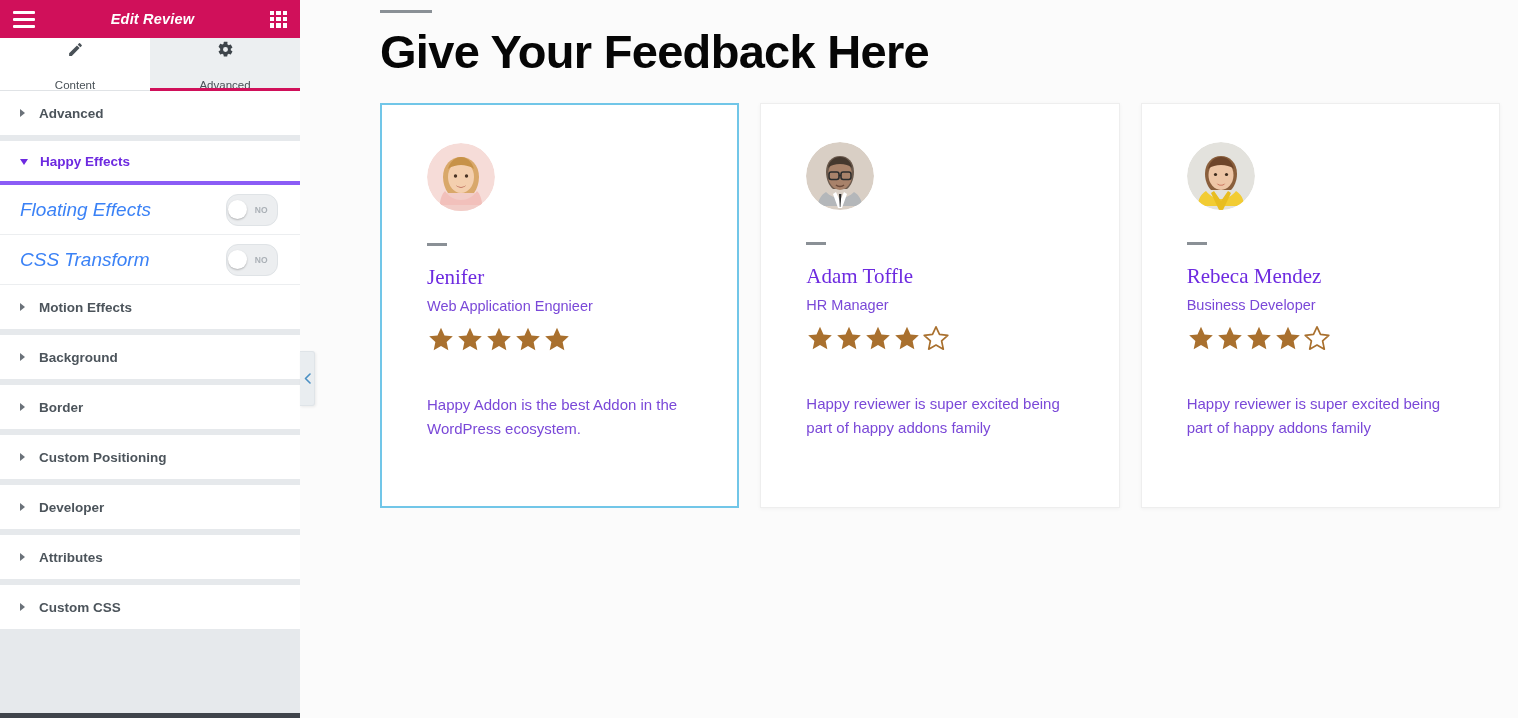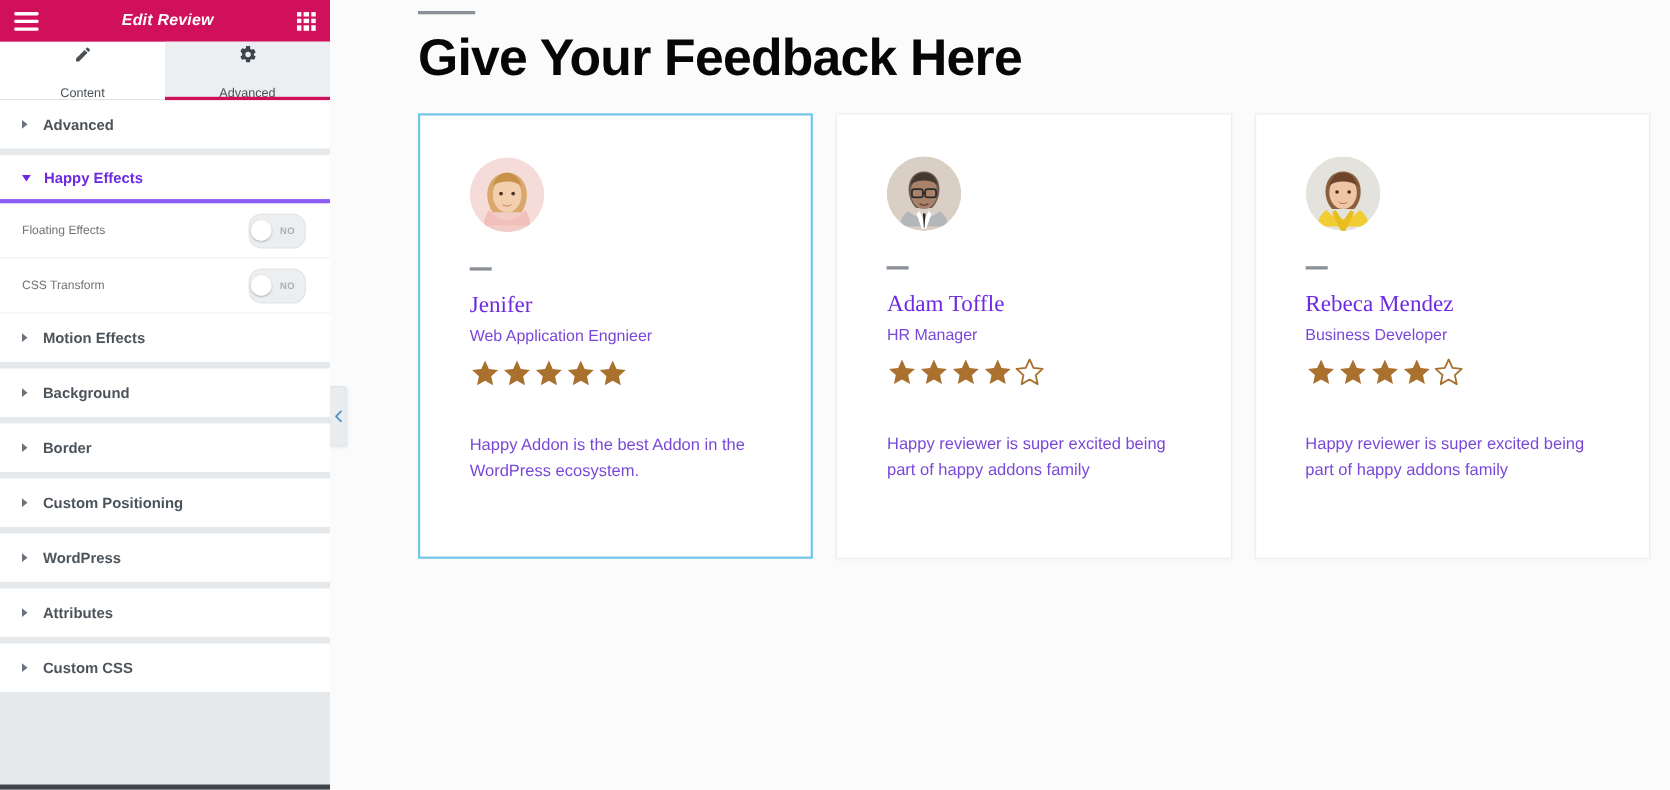--- a/index.html
+++ b/index.html
@@ -75,21 +75,21 @@
   .section-label { font-size: 13.5px; font-weight: 700; color: #4c545b; }
   .section.open { margin-bottom: 0; border-bottom: 4px solid #8b5cf6; }
   .section.open .section-label { color: #6d2ae0; }
 
   .control-row {
     background: #fff; height: 50px;
     display: flex; align-items: center; justify-content: space-between;
     padding: 0 22px 0 20px; border-bottom: 1px solid #eceef0;
   }
   .control-row:last-of-type { margin-bottom: 6px; border-bottom: none; }
-  .control-label { font-size: 11px; color: #737373; }
+  .control-label { font-size: 19px; color: #3b82f6; font-style: italic; }
 
   .switch {
     width: 52px; height: 32px; border-radius: 12px;
     background: #eceef0; border: 1px solid #dfe3e6;
     display: flex; align-items: center; cursor: pointer; position: relative;
   }
   .switch .knob {
     width: 19px; height: 19px; border-radius: 50%;
     background: #fff; margin-left: 1px;
     box-shadow: 0 1px 2px rgba(0,0,0,.25);
@@ -250,21 +250,21 @@
       <div class="section">
         <span class="caret"></span>
         <span class="section-label">Border</span>
       </div>
       <div class="section">
         <span class="caret"></span>
         <span class="section-label">Custom Positioning</span>
       </div>
       <div class="section">
         <span class="caret"></span>
-        <span class="section-label">WordPress</span>
+        <span class="section-label">Developer</span>
       </div>
       <div class="section">
         <span class="caret"></span>
         <span class="section-label">Attributes</span>
       </div>
       <div class="section">
         <span class="caret"></span>
         <span class="section-label">Custom CSS</span>
       </div>
 

